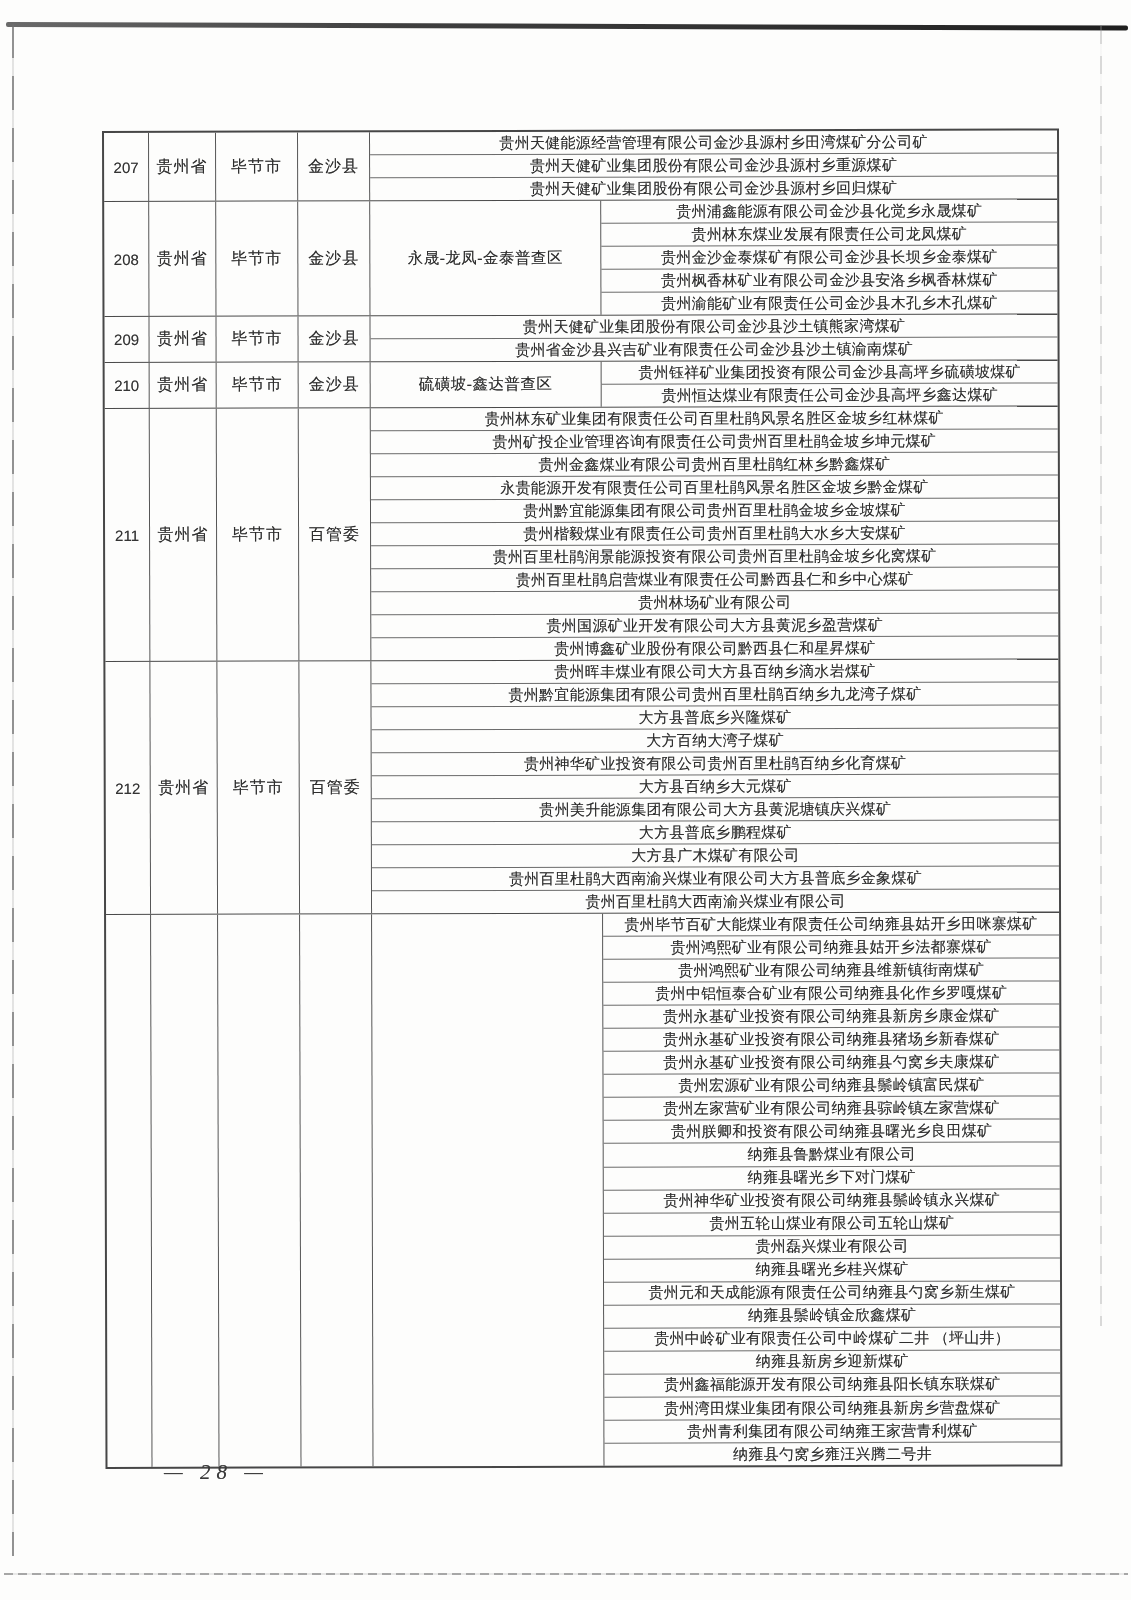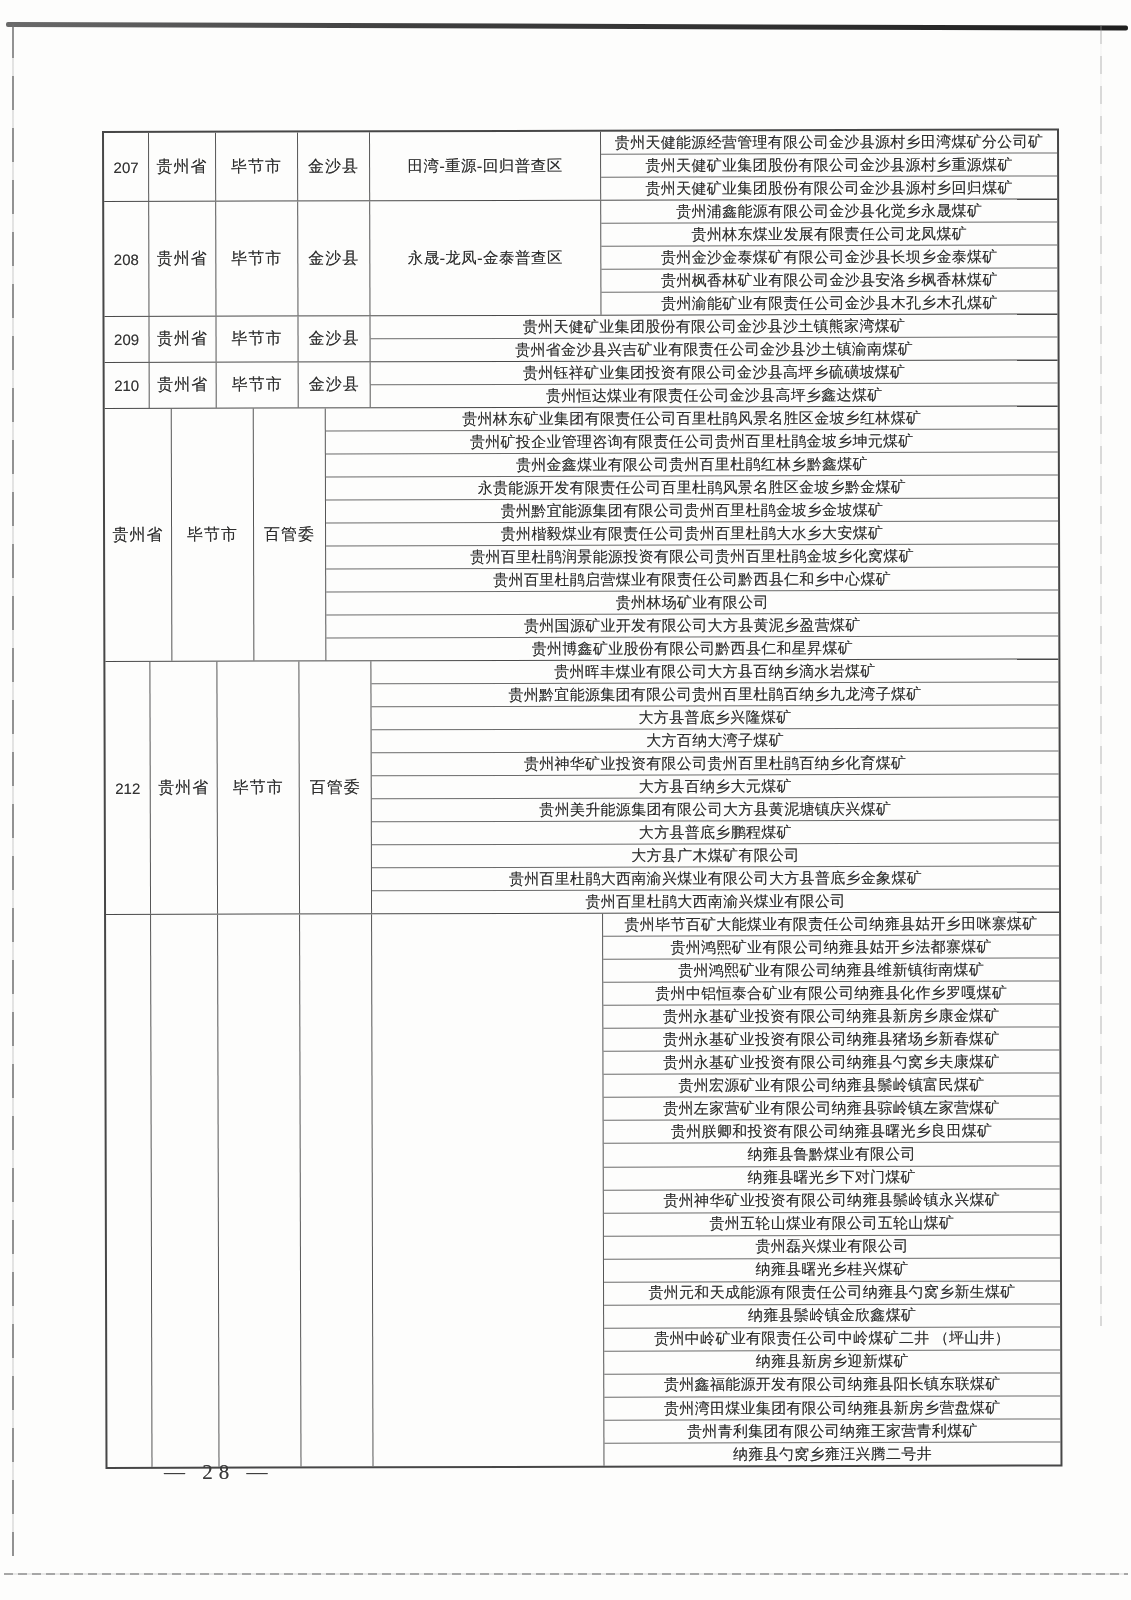--- a/index.html
+++ b/index.html
@@ -62,37 +62,37 @@
     border-bottom:1px solid #6b6b6b;box-sizing:border-box;
     font-size:15px;letter-spacing:.3px;white-space:nowrap;
     text-shadow:0 0 .5px rgba(70,70,70,.55);
   }
   .mine-line:last-child{border-bottom:none;}
   
   .page-num{
     position:absolute;left:164px;top:1460px;
     font-size:21px;letter-spacing:6px;color:#3a3a3a;
     text-shadow:0 0 .5px rgba(70,70,70,.6);
+    font-style:italic;
   }
 </style>
 </head>
 <body>
 
 <div class="scan-top"></div>
 <div class="scan-left"></div>
 <div class="scan-right"></div>
 <div class="scan-bottom"></div>
 
 <div class="tbl" id="tbl">
     <div class="group" style="height: 69px;">
       <div class="cell c-no">207</div>
       <div class="cell c-prov">贵州省</div>
       <div class="cell c-city">毕节市</div>
       <div class="cell c-cnty">金沙县</div>
-      <div class="cell c-area">田湾-重源-回归普查区</div>
       <div class="cell c-mines">
         <div class="mine-line">贵州天健能源经营管理有限公司金沙县源村乡田湾煤矿分公司矿</div>
         <div class="mine-line">贵州天健矿业集团股份有限公司金沙县源村乡重源煤矿</div>
         <div class="mine-line">贵州天健矿业集团股份有限公司金沙县源村乡回归煤矿</div>
       </div>
     </div>
     <div class="group" style="height: 115px;">
       <div class="cell c-no">208</div>
       <div class="cell c-prov">贵州省</div>
       <div class="cell c-city">毕节市</div>
@@ -114,26 +114,28 @@
       <div class="cell c-mines">
         <div class="mine-line">贵州天健矿业集团股份有限公司金沙县沙土镇熊家湾煤矿</div>
         <div class="mine-line">贵州省金沙县兴吉矿业有限责任公司金沙县沙土镇渝南煤矿</div>
       </div>
     </div>
     <div class="group" style="height: 46px;">
       <div class="cell c-no">210</div>
       <div class="cell c-prov">贵州省</div>
       <div class="cell c-city">毕节市</div>
       <div class="cell c-cnty">金沙县</div>
+      <div class="cell c-area">硫磺坡-鑫达普查区</div>
       <div class="cell c-mines">
         <div class="mine-line">贵州钰祥矿业集团投资有限公司金沙县高坪乡硫磺坡煤矿</div>
         <div class="mine-line">贵州恒达煤业有限责任公司金沙县高坪乡鑫达煤矿</div>
       </div>
     </div>
     <div class="group" style="height: 253px;">
+      <div class="cell c-no">211</div>
       <div class="cell c-prov">贵州省</div>
       <div class="cell c-city">毕节市</div>
       <div class="cell c-cnty">百管委</div>
       <div class="cell c-mines">
         <div class="mine-line">贵州林东矿业集团有限责任公司百里杜鹃风景名胜区金坡乡红林煤矿</div>
         <div class="mine-line">贵州矿投企业管理咨询有限责任公司贵州百里杜鹃金坡乡坤元煤矿</div>
         <div class="mine-line">贵州金鑫煤业有限公司贵州百里杜鹃红林乡黔鑫煤矿</div>
         <div class="mine-line">永贵能源开发有限责任公司百里杜鹃风景名胜区金坡乡黔金煤矿</div>
         <div class="mine-line">贵州黔宜能源集团有限公司贵州百里杜鹃金坡乡金坡煤矿</div>
         <div class="mine-line">贵州楷毅煤业有限责任公司贵州百里杜鹃大水乡大安煤矿</div>

